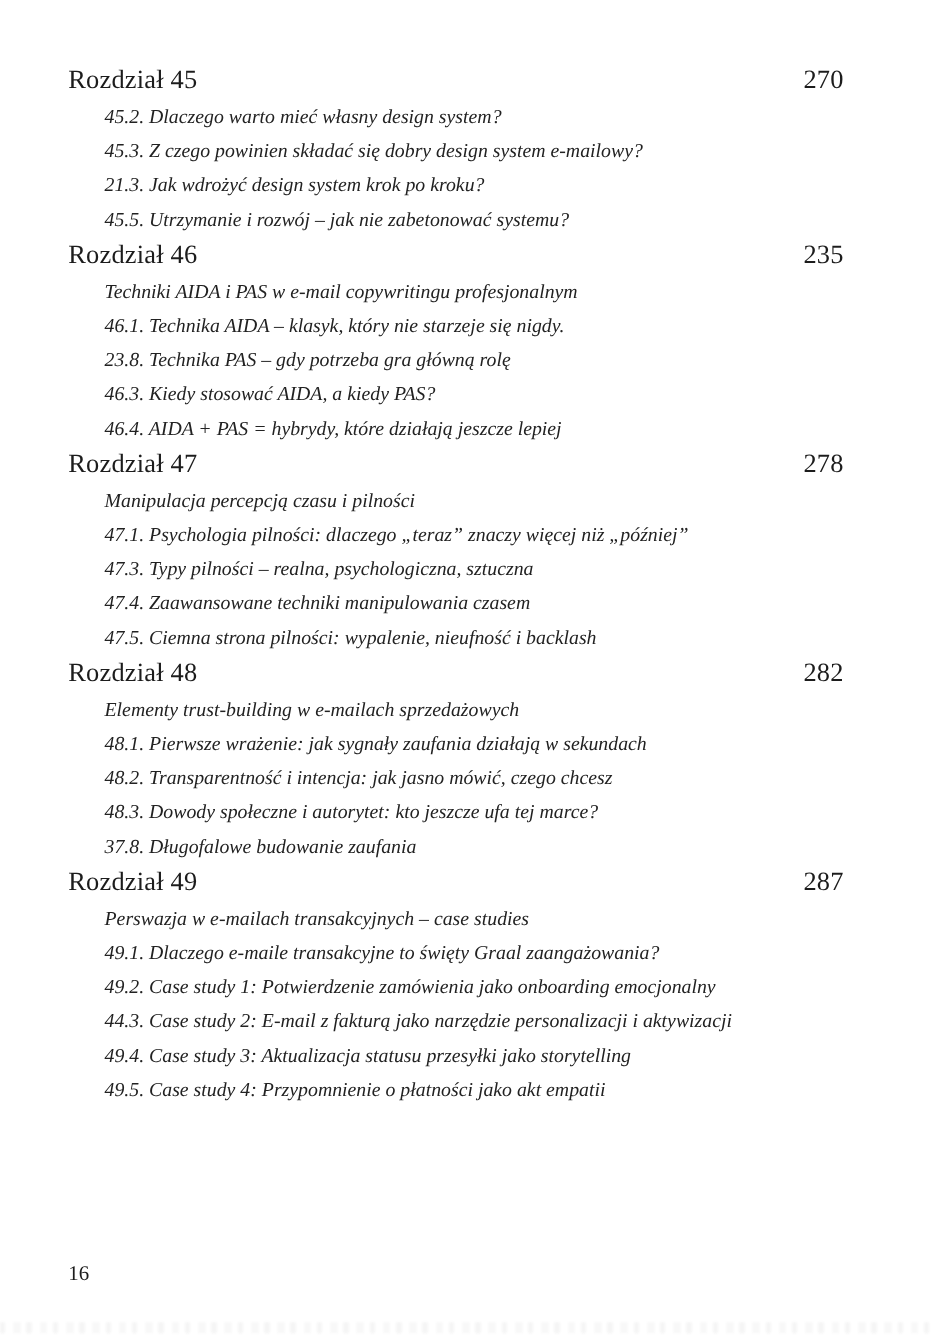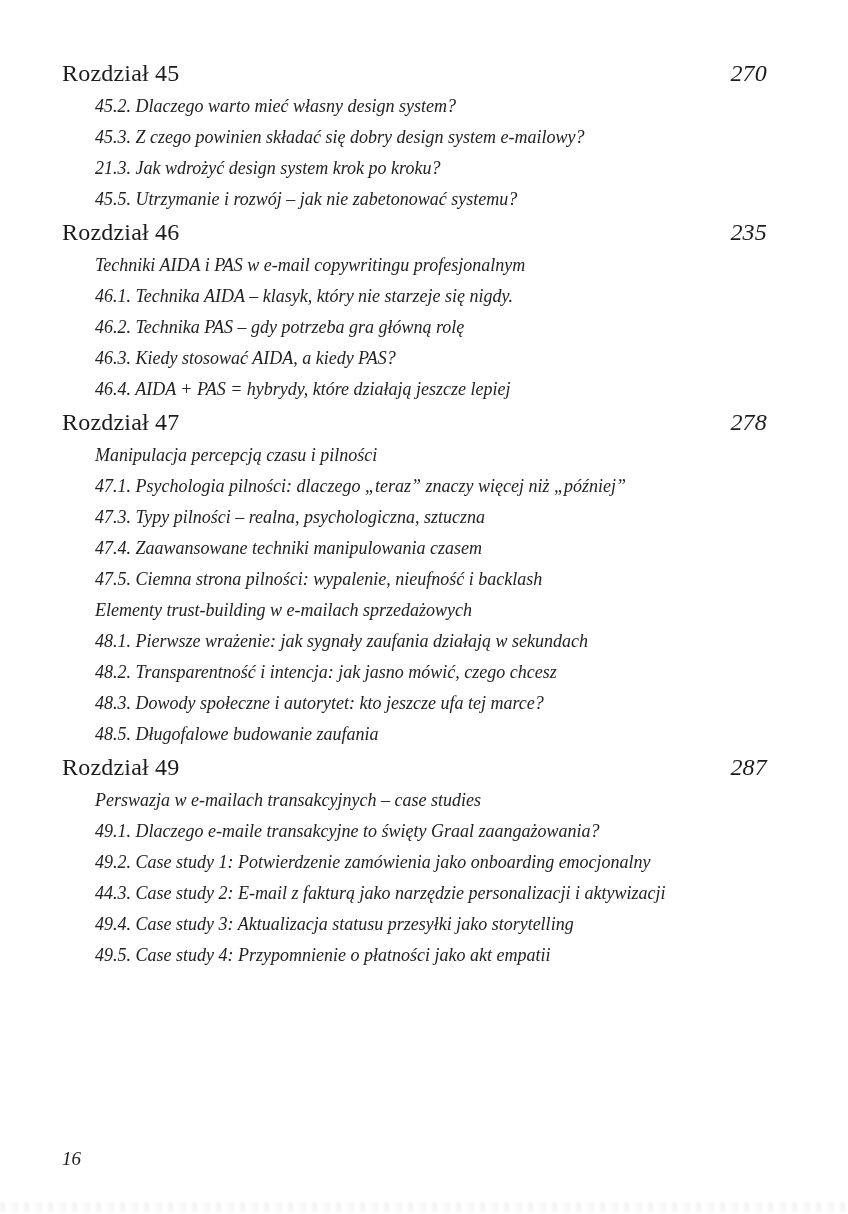--- a/index.html
+++ b/index.html
@@ -25,37 +25,36 @@
   .chapter-row {
     display: flex;
     justify-content: space-between;
     align-items: baseline;
     font-size: 24px;
     line-height: 35px;
     color: #1c1c1c;
     letter-spacing: 0.2px;
   }
   .chapter-title { white-space: nowrap; }
-  .chapter-page  { white-space: nowrap; font-style: italic; }
+  .chapter-page  { white-space: nowrap; }
   .chapter-subtitle,
   .toc-item {
     font-style: italic;
     font-size: 18px;
     line-height: 31px;
     padding-left: 33px;
     color: #222222;
     white-space: nowrap;
   }
   .footer {
     position: absolute;
     left: 62px;
     top: 1148px;
   }
   .folio {
-    font-style: italic;
     font-size: 19px;
     color: #1c1c1c;
   }
   
   .page-edge {
     position: absolute;
     left: 0;
     right: 0;
     bottom: 2px;
     height: 10px;
@@ -85,41 +84,45 @@
         <div class="toc-item">21.3. Jak wdrożyć design system krok po kroku?</div>
         <div class="toc-item">45.5. Utrzymanie i rozwój – jak nie zabetonować systemu?</div>
       </section>
       <section class="chapter">
         <div class="chapter-row">
           <span class="chapter-title">Rozdział 46</span>
           <span class="chapter-page">235</span>
         </div>
         <div class="chapter-subtitle">Techniki AIDA i PAS w e-mail copywritingu profesjonalnym</div>
         <div class="toc-item">46.1. Technika AIDA – klasyk, który nie starzeje się nigdy.</div>
-        <div class="toc-item">46.2. Technika PAS – gdy potrzeba gra główną rolę</div>
+        <div class="toc-item">23.8. Technika PAS – gdy potrzeba gra główną rolę</div>
         <div class="toc-item">46.3. Kiedy stosować AIDA, a kiedy PAS?</div>
         <div class="toc-item">46.4. AIDA + PAS = hybrydy, które działają jeszcze lepiej</div>
       </section>
       <section class="chapter">
         <div class="chapter-row">
           <span class="chapter-title">Rozdział 47</span>
           <span class="chapter-page">278</span>
         </div>
         <div class="chapter-subtitle">Manipulacja percepcją czasu i pilności</div>
         <div class="toc-item">47.1. Psychologia pilności: dlaczego „teraz” znaczy więcej niż „później”</div>
         <div class="toc-item">47.3. Typy pilności – realna, psychologiczna, sztuczna</div>
         <div class="toc-item">47.4. Zaawansowane techniki manipulowania czasem</div>
         <div class="toc-item">47.5. Ciemna strona pilności: wypalenie, nieufność i backlash</div>
       </section>
       <section class="chapter">
+        <div class="chapter-row">
+          <span class="chapter-title">Rozdział 48</span>
+          <span class="chapter-page">282</span>
+        </div>
         <div class="chapter-subtitle">Elementy trust-building w e-mailach sprzedażowych</div>
         <div class="toc-item">48.1. Pierwsze wrażenie: jak sygnały zaufania działają w sekundach</div>
         <div class="toc-item">48.2. Transparentność i intencja: jak jasno mówić, czego chcesz</div>
         <div class="toc-item">48.3. Dowody społeczne i autorytet: kto jeszcze ufa tej marce?</div>
-        <div class="toc-item">48.5. Długofalowe budowanie zaufania</div>
+        <div class="toc-item">37.8. Długofalowe budowanie zaufania</div>
       </section>
       <section class="chapter">
         <div class="chapter-row">
           <span class="chapter-title">Rozdział 49</span>
           <span class="chapter-page">287</span>
         </div>
         <div class="chapter-subtitle">Perswazja w e-mailach transakcyjnych – case studies</div>
         <div class="toc-item">49.1. Dlaczego e-maile transakcyjne to święty Graal zaangażowania?</div>
         <div class="toc-item">49.2. Case study 1: Potwierdzenie zamówienia jako onboarding emocjonalny</div>
         <div class="toc-item">44.3. Case study 2: E-mail z fakturą jako narzędzie personalizacji i aktywizacji</div>

